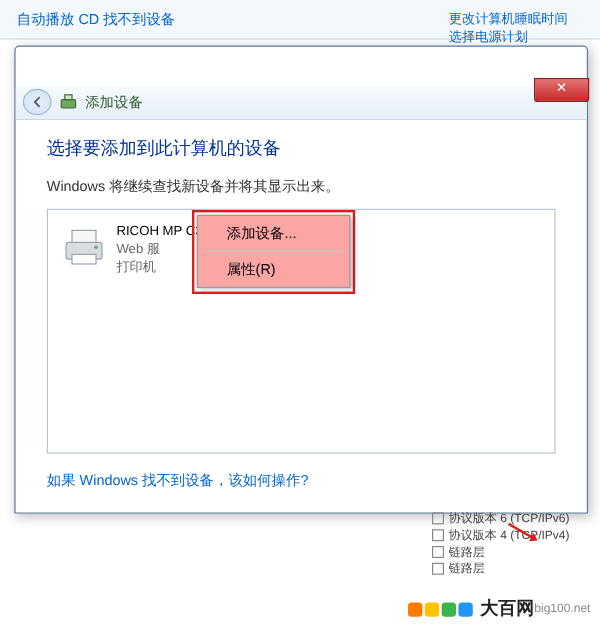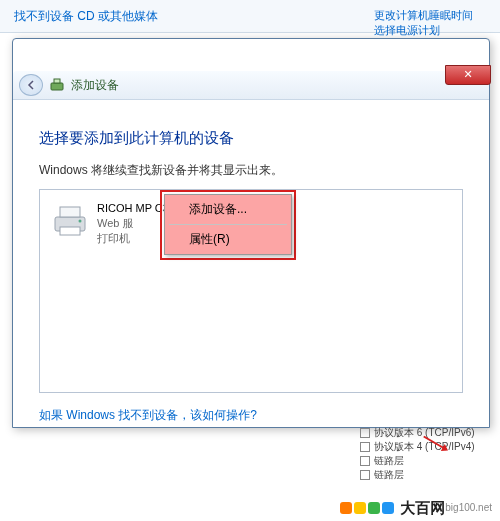--- a/index.html
+++ b/index.html
@@ -83,21 +83,21 @@
     position:absolute; right:-2px; top:-6px;
     width:44px;height:18px;
     background:linear-gradient(#e57373,#c62828);
     border:1px solid #8a1f1f;
     border-radius:0 0 3px 3px;
     color:#fff; text-align:center; line-height:16px;
     font-size:11px; cursor:pointer;
   }
 
   .content {
-    padding: 29px 26px 10px 26px;
+    padding: 14px 26px 10px 26px;
   }
   .heading {
     color: #003399;
     font-size: 15px;
     margin-bottom: 14px;
   }
   .subtext {
     color: #333;
     font-size: 12px;
     margin-bottom: 10px;
@@ -199,21 +199,21 @@
   }
   .red-arrow::after{
     content:"";position:absolute;right:-2px;top:-3px;
     border-left:6px solid #d62020;border-top:4px solid transparent;border-bottom:4px solid transparent;
   }
 </style>
 </head>
 <body>
 
 <div class="bg-top">
-  <span class="bg-top-link">找不到设备 CD 或其他媒体</span>
+  <span class="bg-top-link">自动播放 CD 找不到设备</span>
 </div>
 <div class="bg-right" style="top:8px;right:6px;position:absolute;">
   <a>更改计算机睡眠时间</a>
   <a>选择电源计划</a>
 </div>
 
 <div class="dialog">
   <div class="titlebar">
     <div class="back">
       <svg width="10" height="10" viewBox="0 0 10 10">

